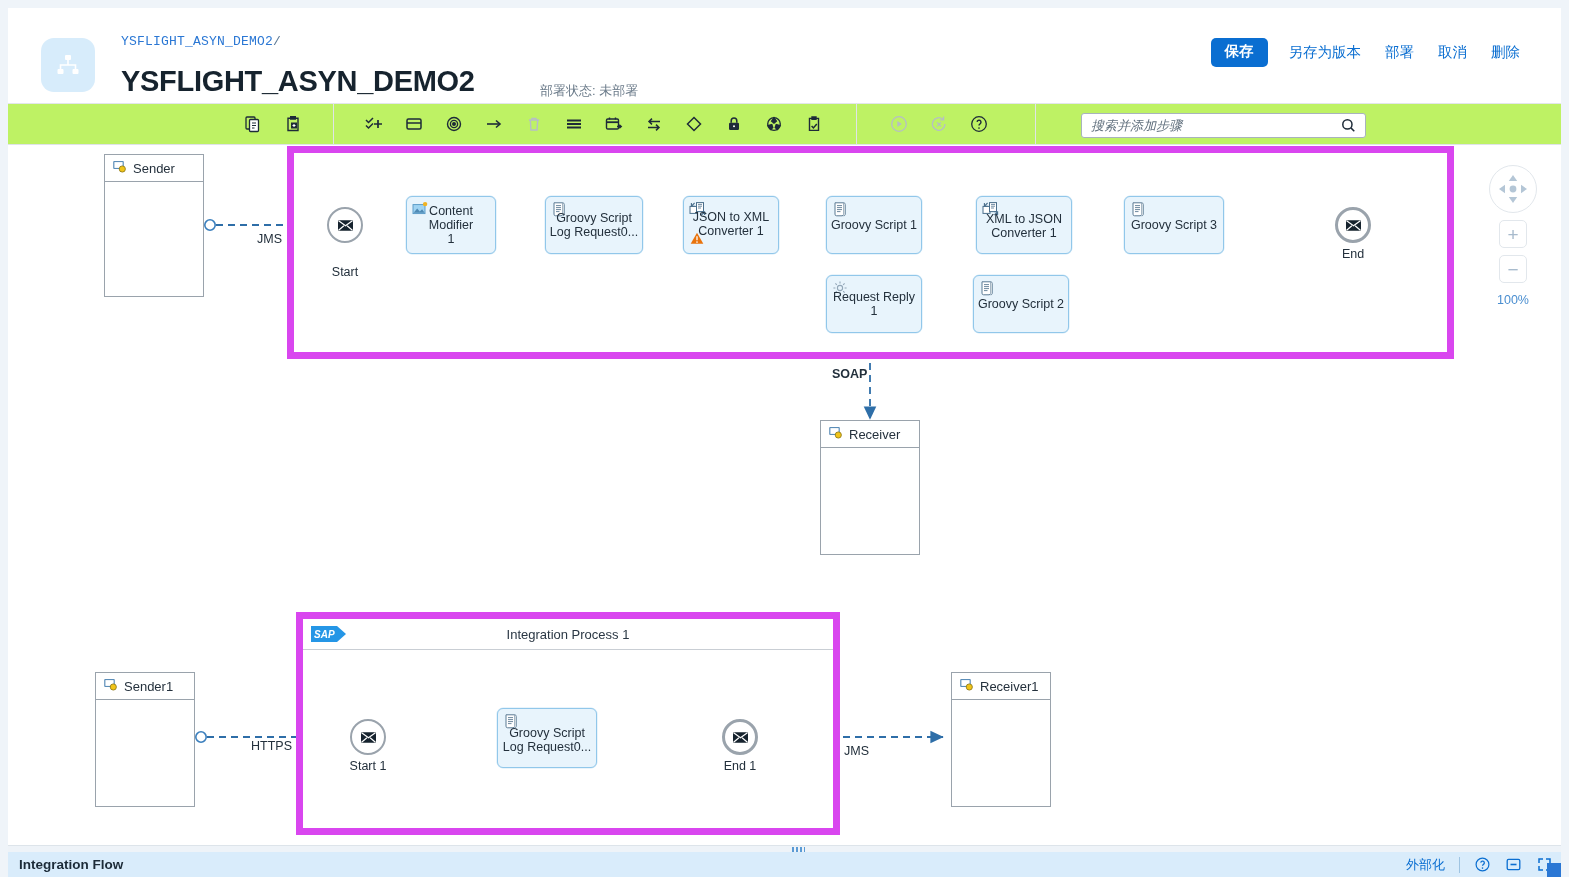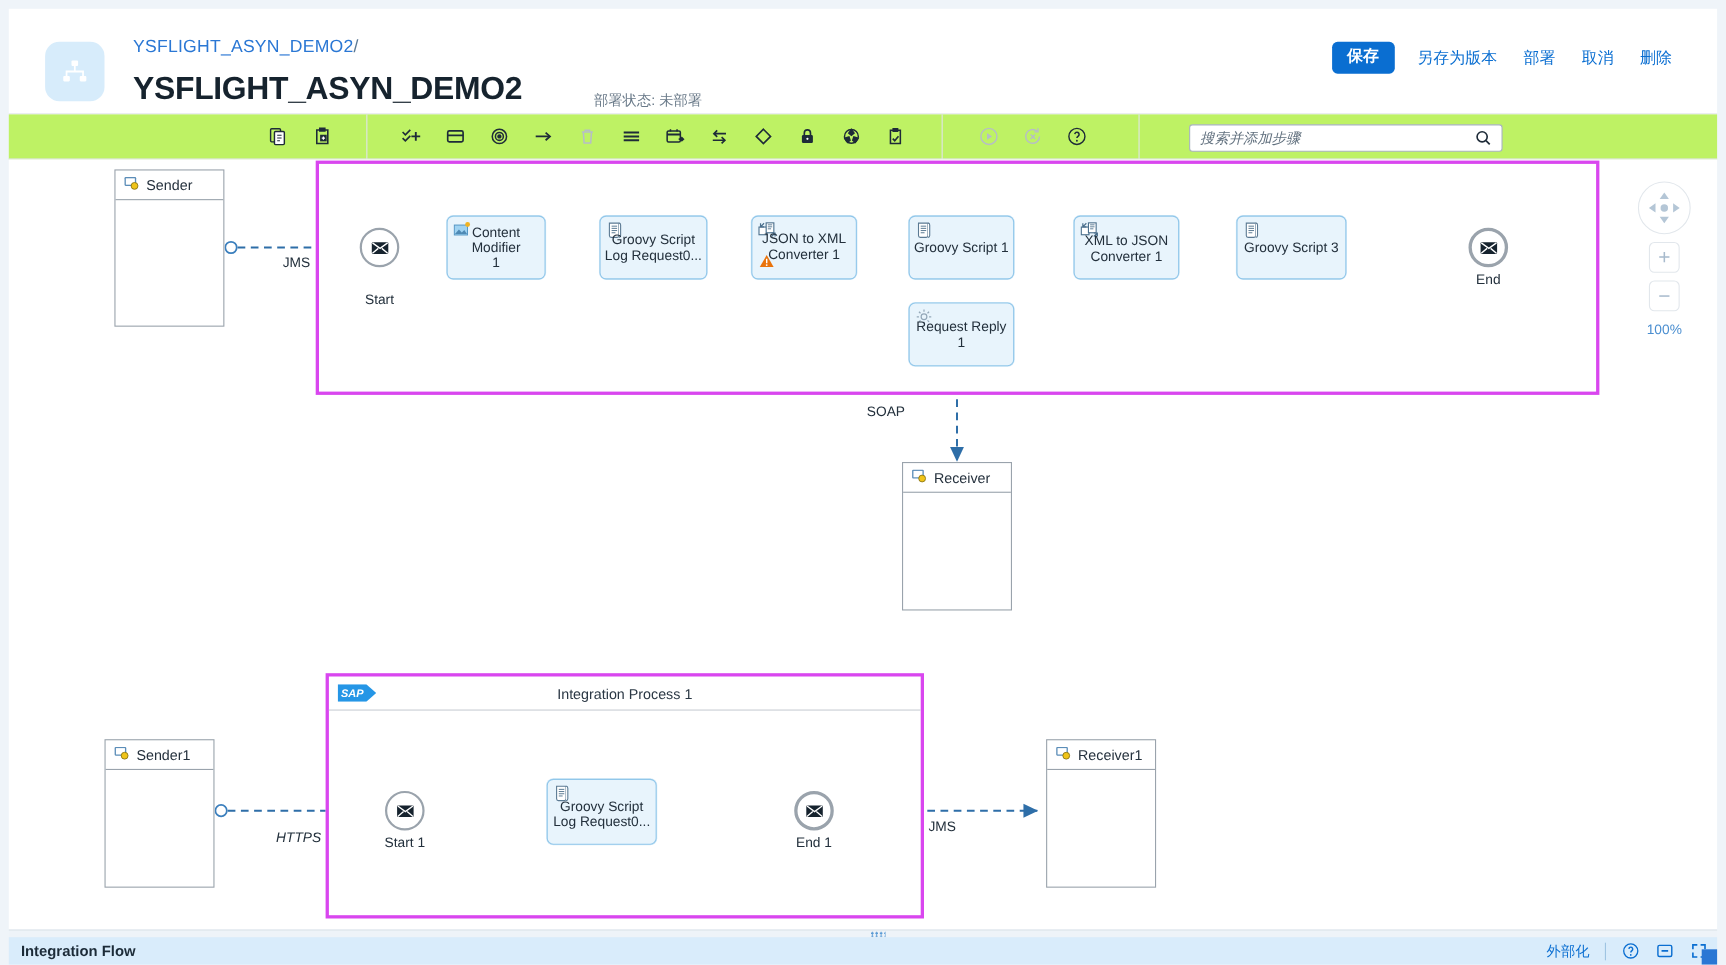--- a/index.html
+++ b/index.html
@@ -27,22 +27,23 @@
   .app-icon {
     position: absolute; left: 33px; top: 30px;
     width: 54px; height: 54px;
     border-radius: 13px;
     background: #d7ecfb;
     display: flex; align-items: center; justify-content: center;
   }
   .app-icon svg { display:block; }
   .breadcrumb {
     position: absolute; left: 113px; top: 26px;
-    font-size: 16px; color: #2a77d4;
+    font-size: 13px; color: #2a77d4;
     letter-spacing: .2px;
+    font-family: Liberation Mono, monospace;
   }
   .breadcrumb .sep { color:#5a7894; }
   .page-title {
     position: absolute; left: 113px; top: 57px;
     font-size: 29px; font-weight: bold; color: #16232e;
     letter-spacing: -0.3px;
   }
   .deploy-status {
     position: absolute; left: 532px; top: 74px;
     font-size: 13px; color: #6a7a89;
@@ -100,21 +101,21 @@
   
   .canvas {
     position: absolute; left: 8px; top: 145px;
     width: 1553px; height: 700px;
     background: #ffffff;
     overflow: hidden;
   }
 
   .pool {
     position: absolute;
-    border: 3px solid #d946ef;
+    border: 7px solid #d946ef;
     background: #ffffff;
   }
   .pool-header {
     height: 31px; border-bottom: 1px solid #c9ced4;
     position: relative;
     display: flex; align-items: center; justify-content: center;
     font-size: 13px; color: #2a3744;
   }
   .sap-logo {
     position: absolute; left: 8px; top: 7px;
@@ -573,32 +574,42 @@
     <div class="node" style="left:818px; top:130px; width:96px; height:58px;">
       <span class="node-ico">
         <svg width="16" height="16" viewBox="0 0 16 16" fill="none" stroke="#93a7b8" stroke-width="1.1">
           <circle cx="8" cy="8" r="2.6"></circle>
           <path d="M8 1.4v2M8 12.6v2M1.4 8h2M12.6 8h2M3.4 3.4l1.4 1.4M11.2 11.2l1.4 1.4M12.6 3.4l-1.4 1.4M4.8 11.2l-1.4 1.4"></path>
         </svg>
       </span>
       <div class="node-label">Request Reply 1</div>
     </div>
 
+    <div class="node" style="left:965px; top:130px; width:96px; height:58px;">
+      <span class="node-ico">
+        <svg width="16" height="16" viewBox="0 0 16 16" fill="none" stroke="#5b7a93" stroke-width="1">
+          <path d="M3 1.8h8.6v11.4a1.6 1.6 0 01-1.6 1.6H4.6A1.6 1.6 0 013 13.2z" fill="#fff"></path>
+          <path d="M5 4.6h5M5 6.6h5M5 8.6h5M5 10.6h3.5" stroke-width=".9"></path>
+          <path d="M11.6 1.8c1 0 1.6.7 1.6 1.7v9.7c0 .9-.6 1.6-1.6 1.6" fill="#fff"></path>
+        </svg>
+      </span>
+      <div class="node-label">Groovy Script 2</div>
+    </div>
 
     <div class="event thick" style="left:1327px; top:62px;">
       <svg width="19" height="19" viewBox="0 0 19 19">
         <rect x="2" y="4.2" width="15" height="10.6" rx="1" fill="#16232e"></rect>
         <path d="M2.6 4.8l6.9 5 6.9-5" stroke="#fff" stroke-width="1.2" fill="none"></path>
         <path d="M2.6 14.2l5.3-4.4M16.4 14.2l-5.3-4.4" stroke="#fff" stroke-width="1.2" fill="none"></path>
       </svg>
     </div>
     <div class="event-caption" style="left:1285px; top:102px;">End</div>
 
     <div class="edge-label" style="left:249px; top:87px;">JMS</div>
-    <div class="edge-label" style="left:780px; top:222px;">SOAP</div>
+    <div class="edge-label" style="left:824px; top:222px;font-weight:bold;">SOAP</div>
 
     <div class="pool" style="left:288px; top:467px; width:544px; height:223px;">
       <div class="pool-header">
         <span class="sap-logo">
           <svg width="35" height="16" viewBox="0 0 35 16">
             <path d="M0 0h26l9 8-9 8H0z" fill="#2596e6"></path>
             <text x="3" y="12" font-family="Liberation Sans, sans-serif" font-size="10" font-weight="bold" font-style="italic" fill="#fff">SAP</text>
           </svg>
         </span>
         <span>Integration Process 1</span>
@@ -654,21 +665,21 @@
 
     <div class="event thick" style="left:714px; top:574px;">
       <svg width="19" height="19" viewBox="0 0 19 19">
         <rect x="2" y="4.2" width="15" height="10.6" rx="1" fill="#16232e"></rect>
         <path d="M2.6 4.8l6.9 5 6.9-5" stroke="#fff" stroke-width="1.2" fill="none"></path>
         <path d="M2.6 14.2l5.3-4.4M16.4 14.2l-5.3-4.4" stroke="#fff" stroke-width="1.2" fill="none"></path>
       </svg>
     </div>
     <div class="event-caption" style="left:672px; top:614px;">End 1</div>
 
-    <div class="edge-label" style="left:243px; top:609px;font-style:italic;">HTTPS</div>
+    <div class="edge-label" style="left:243px; top:594px;">HTTPS</div>
     <div class="edge-label" style="left:836px; top:599px;">JMS</div>
 
     <div class="zoomctl">
       <div class="pan-pad">
         <svg width="34" height="34" viewBox="0 0 34 34" fill="#b4c6d6">
           <circle cx="17" cy="17" r="3.4"></circle>
           <path d="M17 3l4.2 6h-8.4z"></path>
           <path d="M17 31l4.2-6h-8.4z"></path>
           <path d="M3 17l6-4.2v8.4z"></path>
           <path d="M31 17l-6-4.2v8.4z"></path>

